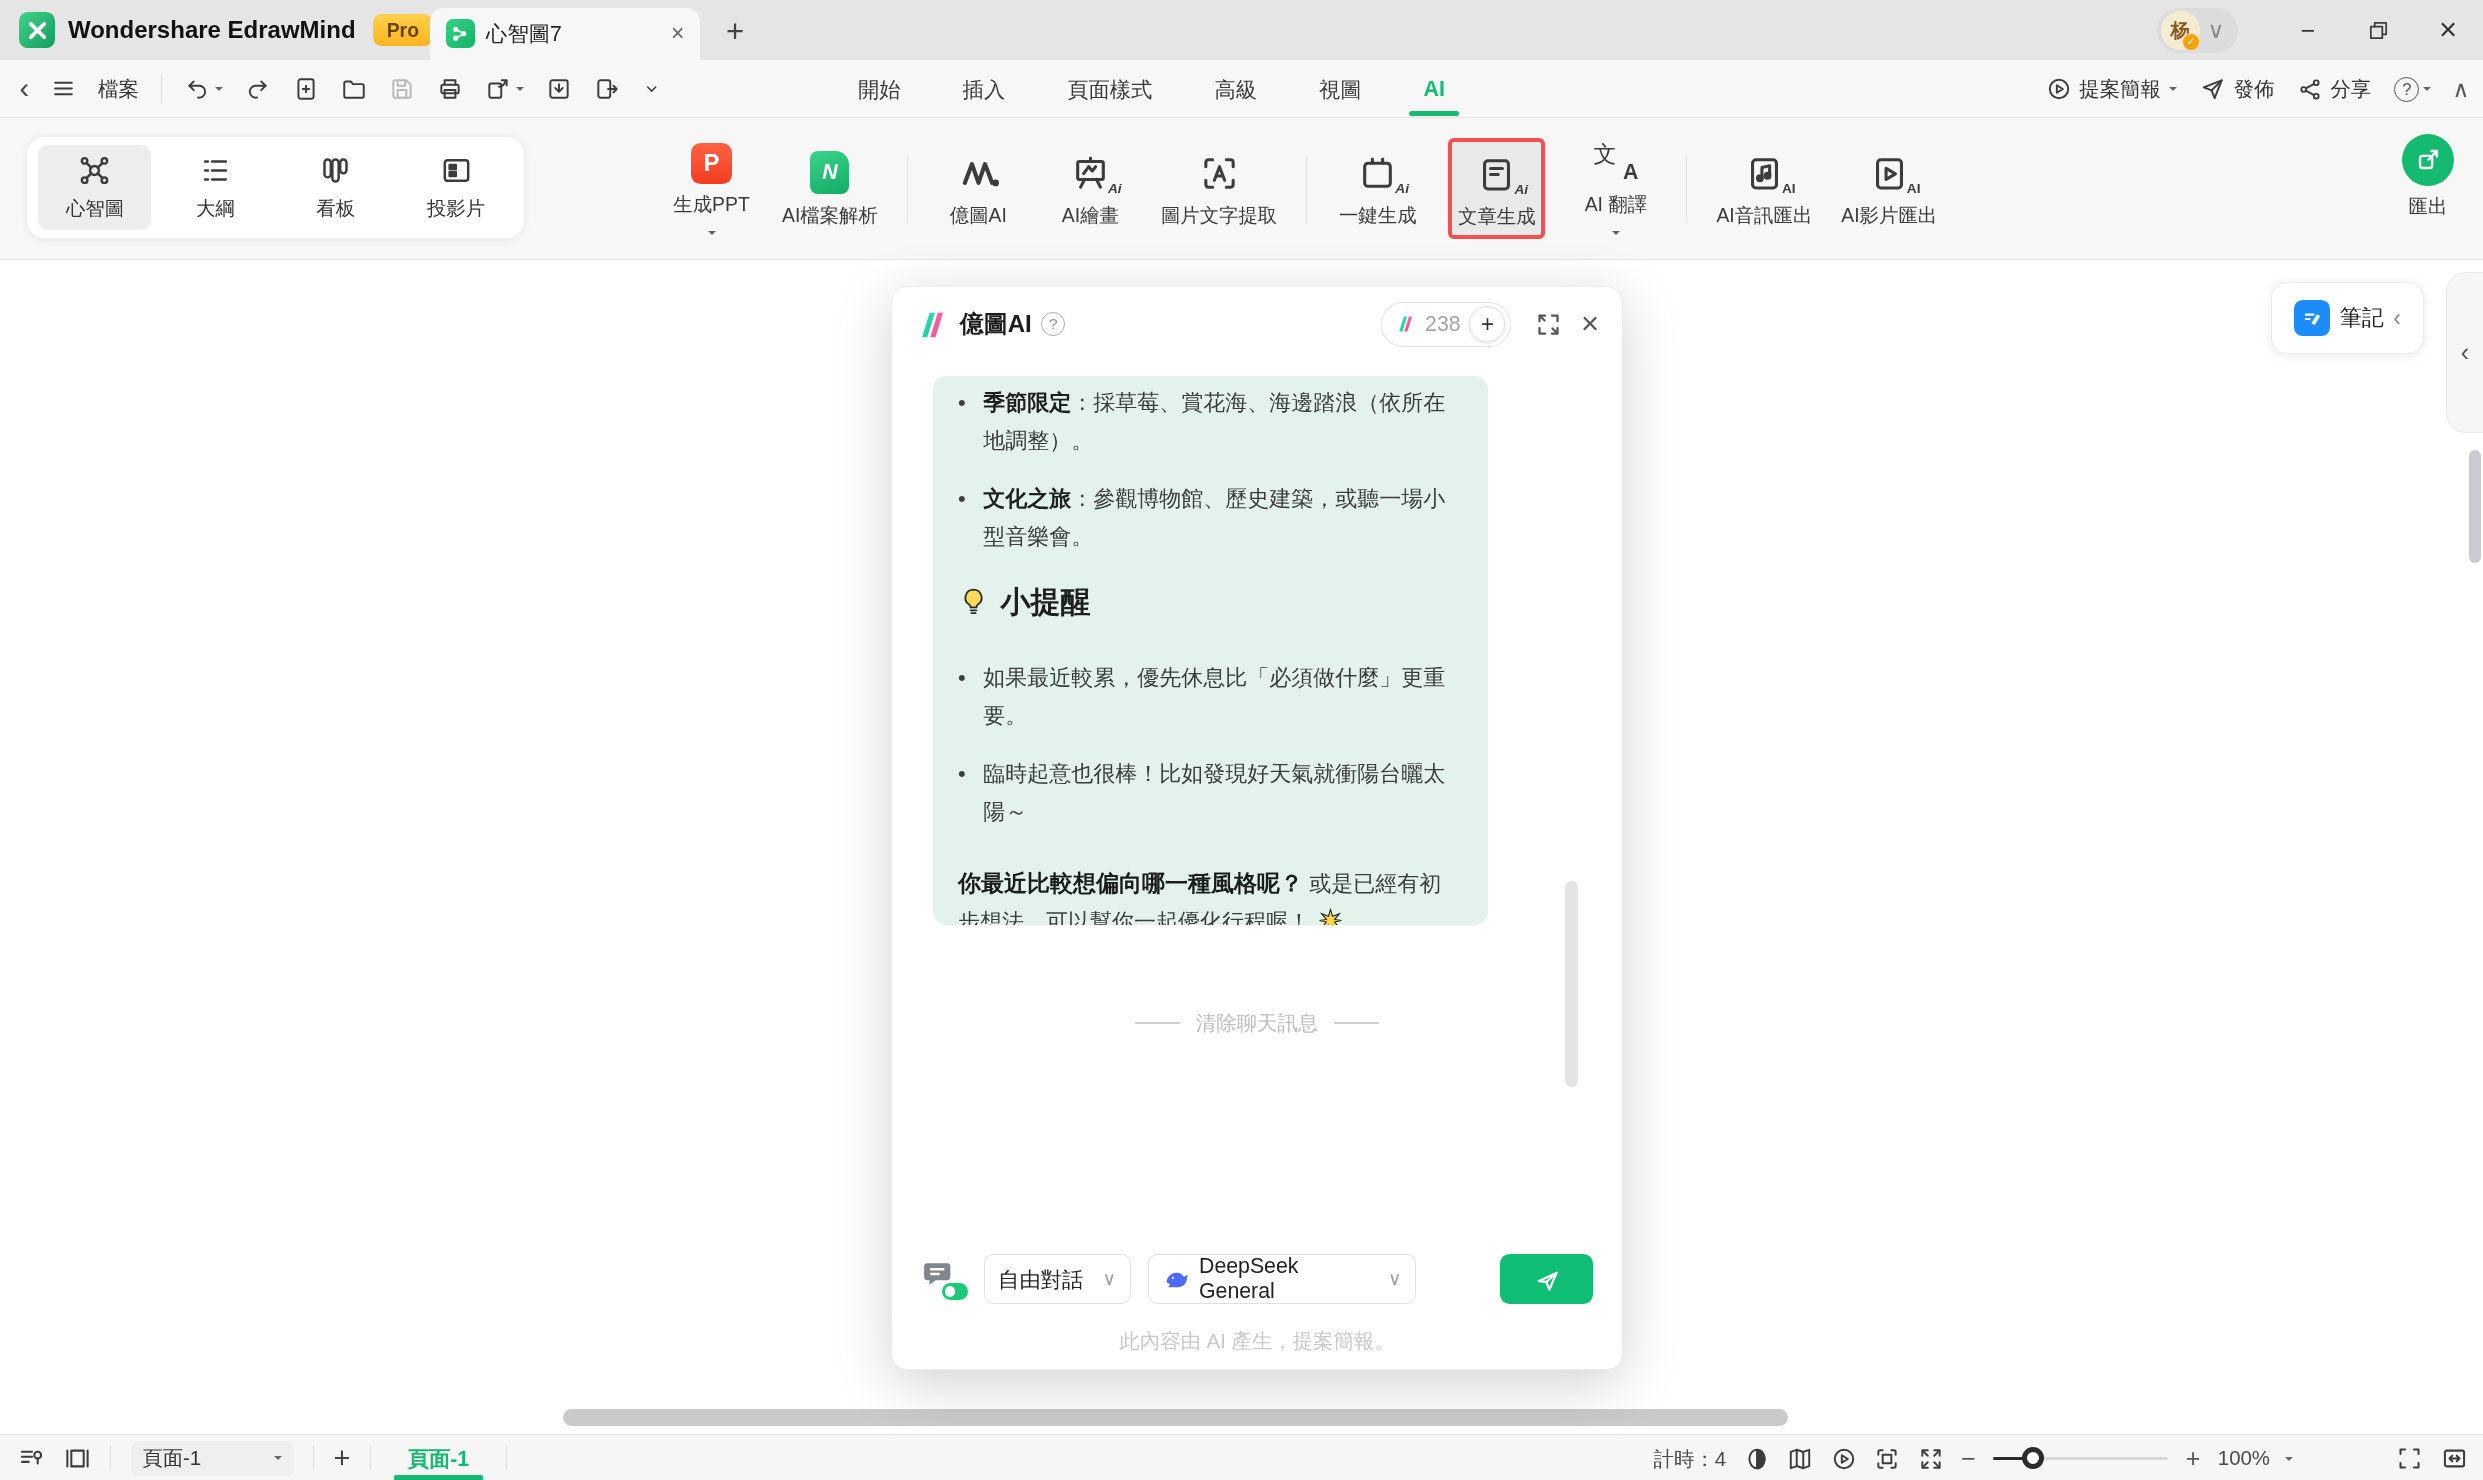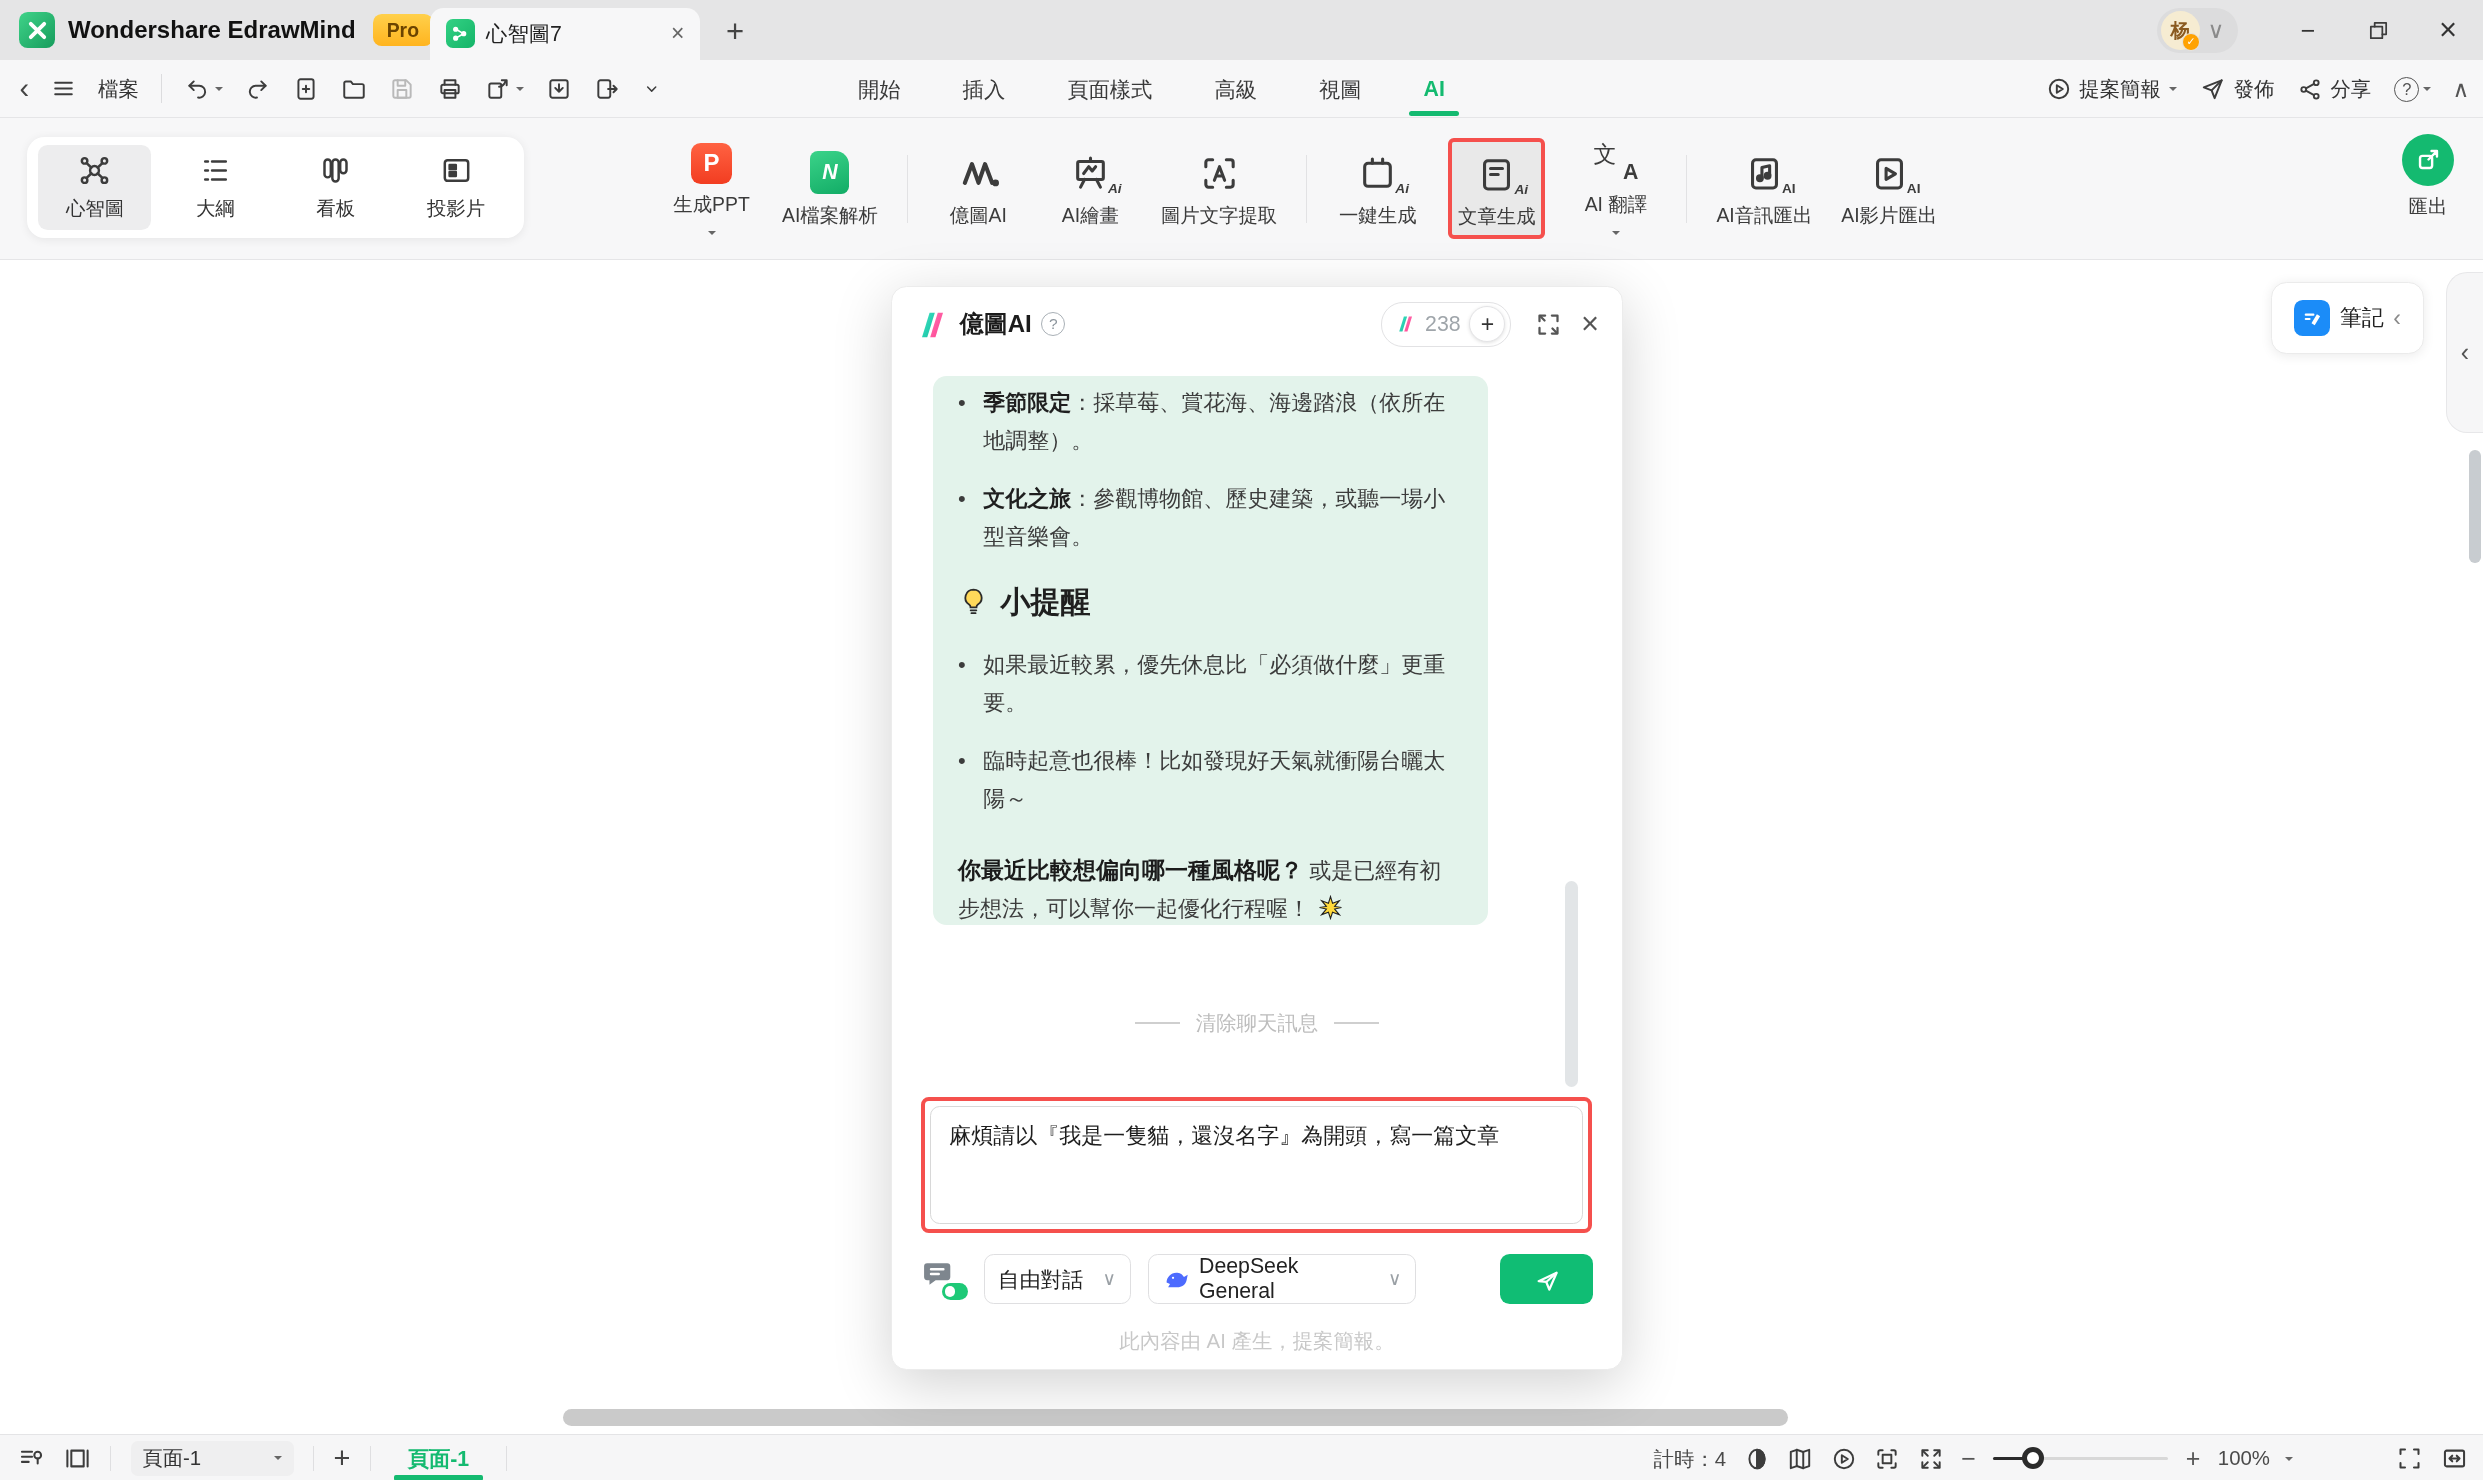--- a/index.html
+++ b/index.html
@@ -76,21 +76,21 @@
 .qcirc{width:24px;height:24px;border-radius:50%;border:1.9px solid #a9b0b6;color:#8b949c;font-size:15.5px;display:flex;align-items:center;justify-content:center}
 .credits{margin-left:auto;height:45px;border:1px solid #e2e2e4;border-radius:22px;display:flex;align-items:center;gap:8.7px;padding:0 4.9px 0 13.6px;background:#fff}
 .credits .num{font-size:21.3px;color:#9fa5aa}
 .pluscirc{width:36px;height:36px;border-radius:50%;background:#fff;border:1px solid #e4e4e6;box-shadow:0 1px 3.9px rgba(0,0,0,.12);display:flex;align-items:center;justify-content:center;font-size:23px;color:#333}
 .dlg-x{font-size:31px;color:#555;margin-left:9.7px}
 .bubble{position:absolute;left:41px;top:89px;width:555px;height:549px;background:#e3f3eb;border-radius:13.6px;padding:23px 25px;overflow:hidden}
 .bubble-in{margin-top:-15.5px;font-size:22px;line-height:38px;color:#3c3c3c}
 .li{display:flex;gap:11.6px;margin-bottom:20.4px}
 .li .dot{flex:none;width:13.6px;color:#3c3c3c}
 .li b{color:#1f1f1f}
-.tiphead{display:flex;align-items:center;gap:11.6px;font-size:30px;font-weight:bold;color:#1f1f1f;margin:27px 0 25px}
+.tiphead{display:flex;align-items:center;gap:11.6px;font-size:30px;font-weight:bold;color:#1f1f1f;margin:27px 0 38px}
 .closing{margin-top:33px}
 .closing b{font-size:23px;color:#1b1b1b}
 .starwrap{display:inline-block;vertical-align:-3.9px;margin-left:7.8px}
 .dscroll{position:absolute;right:44px;top:594px;width:12.6px;height:206px;background:#e2e5e7;border-radius:6.8px}
 .clearrow{position:absolute;left:0;top:722px;width:100%;display:flex;align-items:center;justify-content:center;gap:15.5px;color:#bdbdbd;font-size:20.4px}
 .clearrow .ln{width:45px;height:1.9px;background:#cfcfcf}
 .inputframe{position:absolute;left:29px;top:810px;width:671px;height:136px;border:4.9px solid #f5504d;border-radius:7.8px;padding:4.9px;background:#fff}
 .inputbox{width:100%;height:100%;border:1px solid #d8d8d8;border-radius:9.7px;padding:12.6px 18.4px;font-size:22px;color:#1e1e1e;line-height:33px}
 .ctrls{position:absolute;left:29px;right:29px;top:966px;height:52px;display:flex;align-items:center;gap:17.5px}
 .combo{position:relative;width:45px;height:45px;flex:none}
@@ -499,23 +499,20 @@
       </div>
 
       <div class="dscroll"></div>
 
       <div class="clearrow">
         <span class="ln"></span>
         <span>清除聊天訊息</span>
         <span class="ln"></span>
       </div>
 
-      <div class="inputframe">
-        <div class="inputbox">麻煩請以『我是一隻貓，還沒名字』為開頭，寫一篇文章</div>
-      </div>
 
       <div class="ctrls">
         <span class="combo">
           <svg width="37" height="37" viewBox="0 0 24 24">
               <path d="M4 4h13a2 2 0 0 1 2 2v7a2 2 0 0 1-2 2H9.5L5.5 18v-3H4a2 2 0 0 1-2-2V6a2 2 0 0 1 2-2z" fill="#7e868e"></path>
               <path d="M6.5 8h8M6.5 11h5" stroke="#fff" stroke-width="1.6" stroke-linecap="round"></path>
             </svg>
           <span class="toggle">
               <i></i>
             </span>

